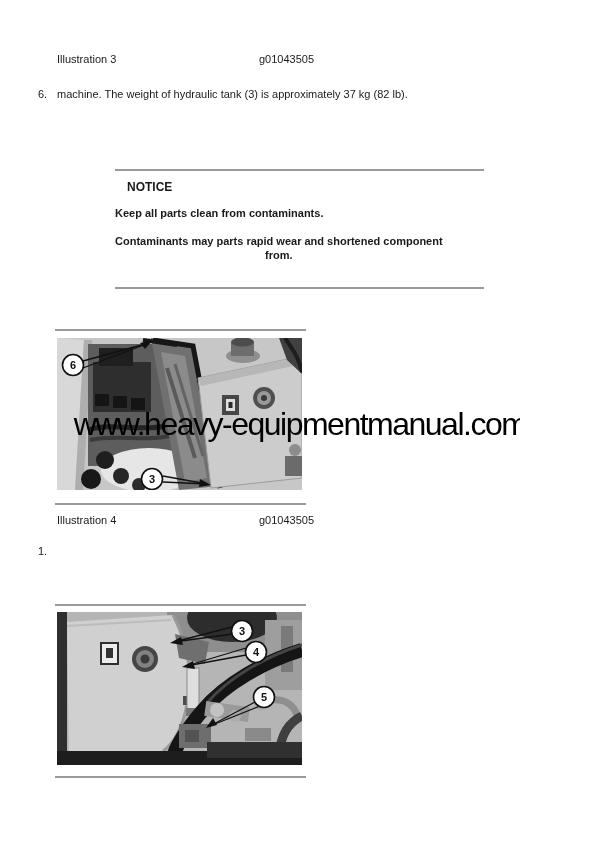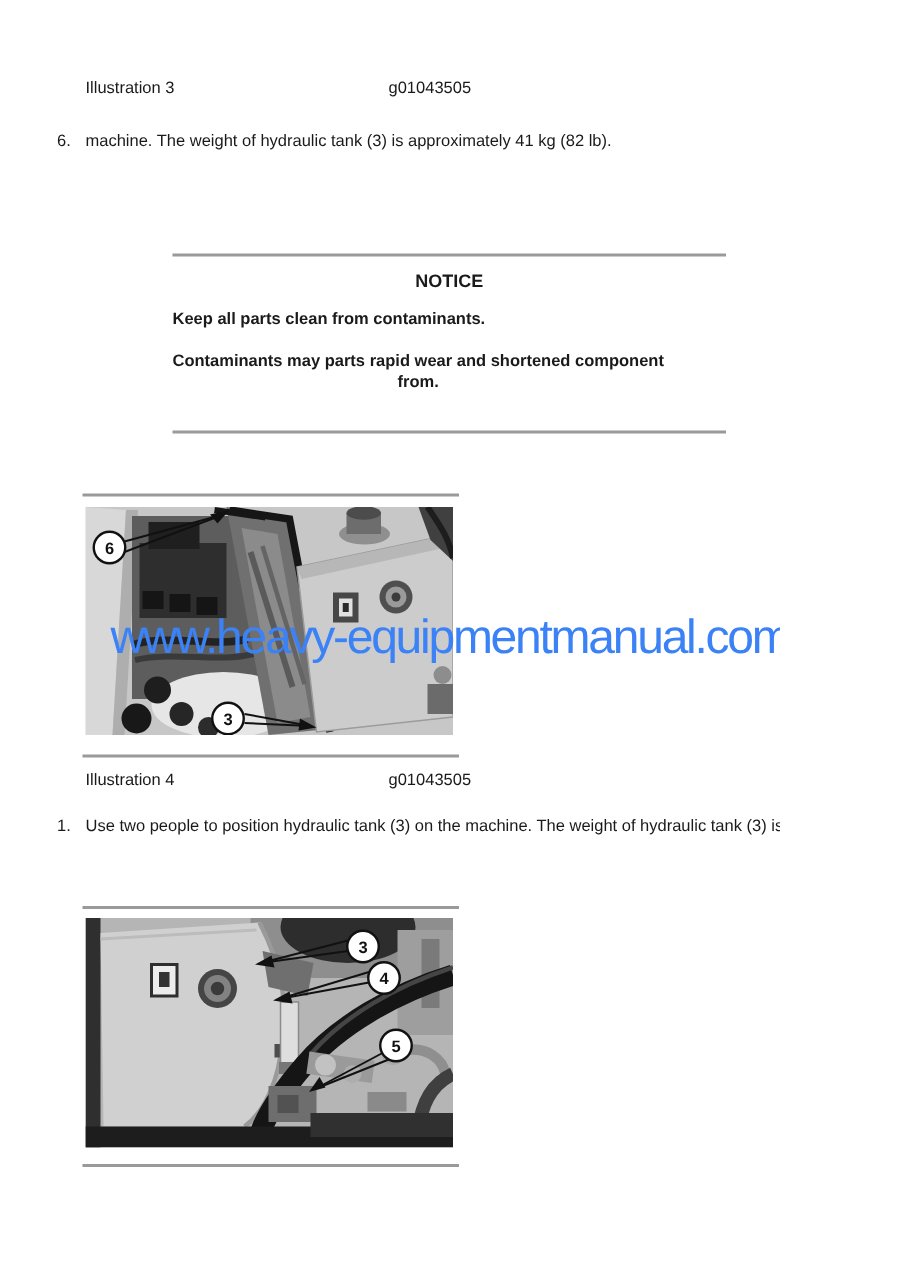--- a/index.html
+++ b/index.html
@@ -12,46 +12,46 @@
   .step-num{position:absolute;font-size:11px;line-height:16px;}
   .step-text{position:absolute;}
   .heading{
     position:absolute;left:22px;top:129px;font-size:19px;font-weight:700;
     color:#1c3c96;white-space:nowrap;letter-spacing:0.2px;
   }
   .rule{position:absolute;height:2px;background:#9a9a9a;}
   .notice-rule{left:115px;width:369px;}
   .fig-rule{left:55px;width:251px;}
   .notice-title{
-    position:absolute;left:115px;top:180px;width:369px;text-align:center;
+    position:absolute;left:127px;top:180px;width:369px;
     font-size:12px;font-weight:700;line-height:14px;
   }
   .notice-para{position:absolute;left:115px;font-weight:700;font-size:11px;line-height:14px;white-space:nowrap;text-align:center;}
   .photo{position:absolute;left:57px;width:245px;}
   .watermark{
     position:absolute;left:0;top:404px;width:600px;text-align:center;
-    font-size:32px;letter-spacing:-1.5px;color:#3b82f6;line-height:40px;
+    font-size:32px;letter-spacing:-1.5px;color:#000000;line-height:40px;
     z-index:50;white-space:nowrap;
   }
   svg text.callout-num{
     font-family:"Liberation Sans", sans-serif;font-size:11px;font-weight:700;fill:#111111;
     text-anchor:middle;
   }
 </style>
 </head>
 <body>
 
 <div class="page">
 
   <div class="cap" style="left:57px;top:53px;">Illustration 3</div>
   <div class="cap" style="left:259px;top:53px;">g01043505</div>
 
   <div class="step-num" style="left:38px;top:86px;">6.</div>
   <div class="step-text" style="left:57px;top:86px;">
-    <div class="body-line">machine. The weight of hydraulic tank (3) is approximately 41 kg (82 lb).</div>
+    <div class="body-line">machine. The weight of hydraulic tank (3) is approximately 37 kg (82 lb).</div>
   </div>
 
 
   <div class="rule notice-rule" style="top:169px;"></div>
   <div class="notice-title">NOTICE</div>
   <div class="notice-para" style="top:206px;">Keep all parts clean from contaminants.</div>
   <div class="notice-para" style="top:234px;">
     <div>Contaminants may parts rapid wear and shortened component</div>
     <div>from.</div>
   </div>
@@ -135,21 +135,20 @@
 
   <div class="rule fig-rule" style="top:503px;"></div>
 
   <div class="watermark">www.heavy-equipmentmanual.com</div>
 
   <div class="cap" style="left:57px;top:514px;">Illustration 4</div>
   <div class="cap" style="left:259px;top:514px;">g01043505</div>
 
   <div class="step-num" style="left:38px;top:543px;">1.</div>
   <div class="step-text" style="left:57px;top:543px;">
-    <div class="body-line">Use two people to position hydraulic tank (3) on the machine. The weight of hydraulic tank (3) is</div>
   </div>
 
   <div class="rule fig-rule" style="top:604px;"></div>
 
   <svg class="photo" style="top:612px;height:153px;" viewBox="0 0 245 153">
     <rect width="245" height="153" fill="#b5b5b5"></rect>
     <rect width="10" height="153" fill="#2f2f2f"></rect>
 
     <g>
       <rect x="110" y="0" width="135" height="40" fill="#8e8e8e"></rect>

